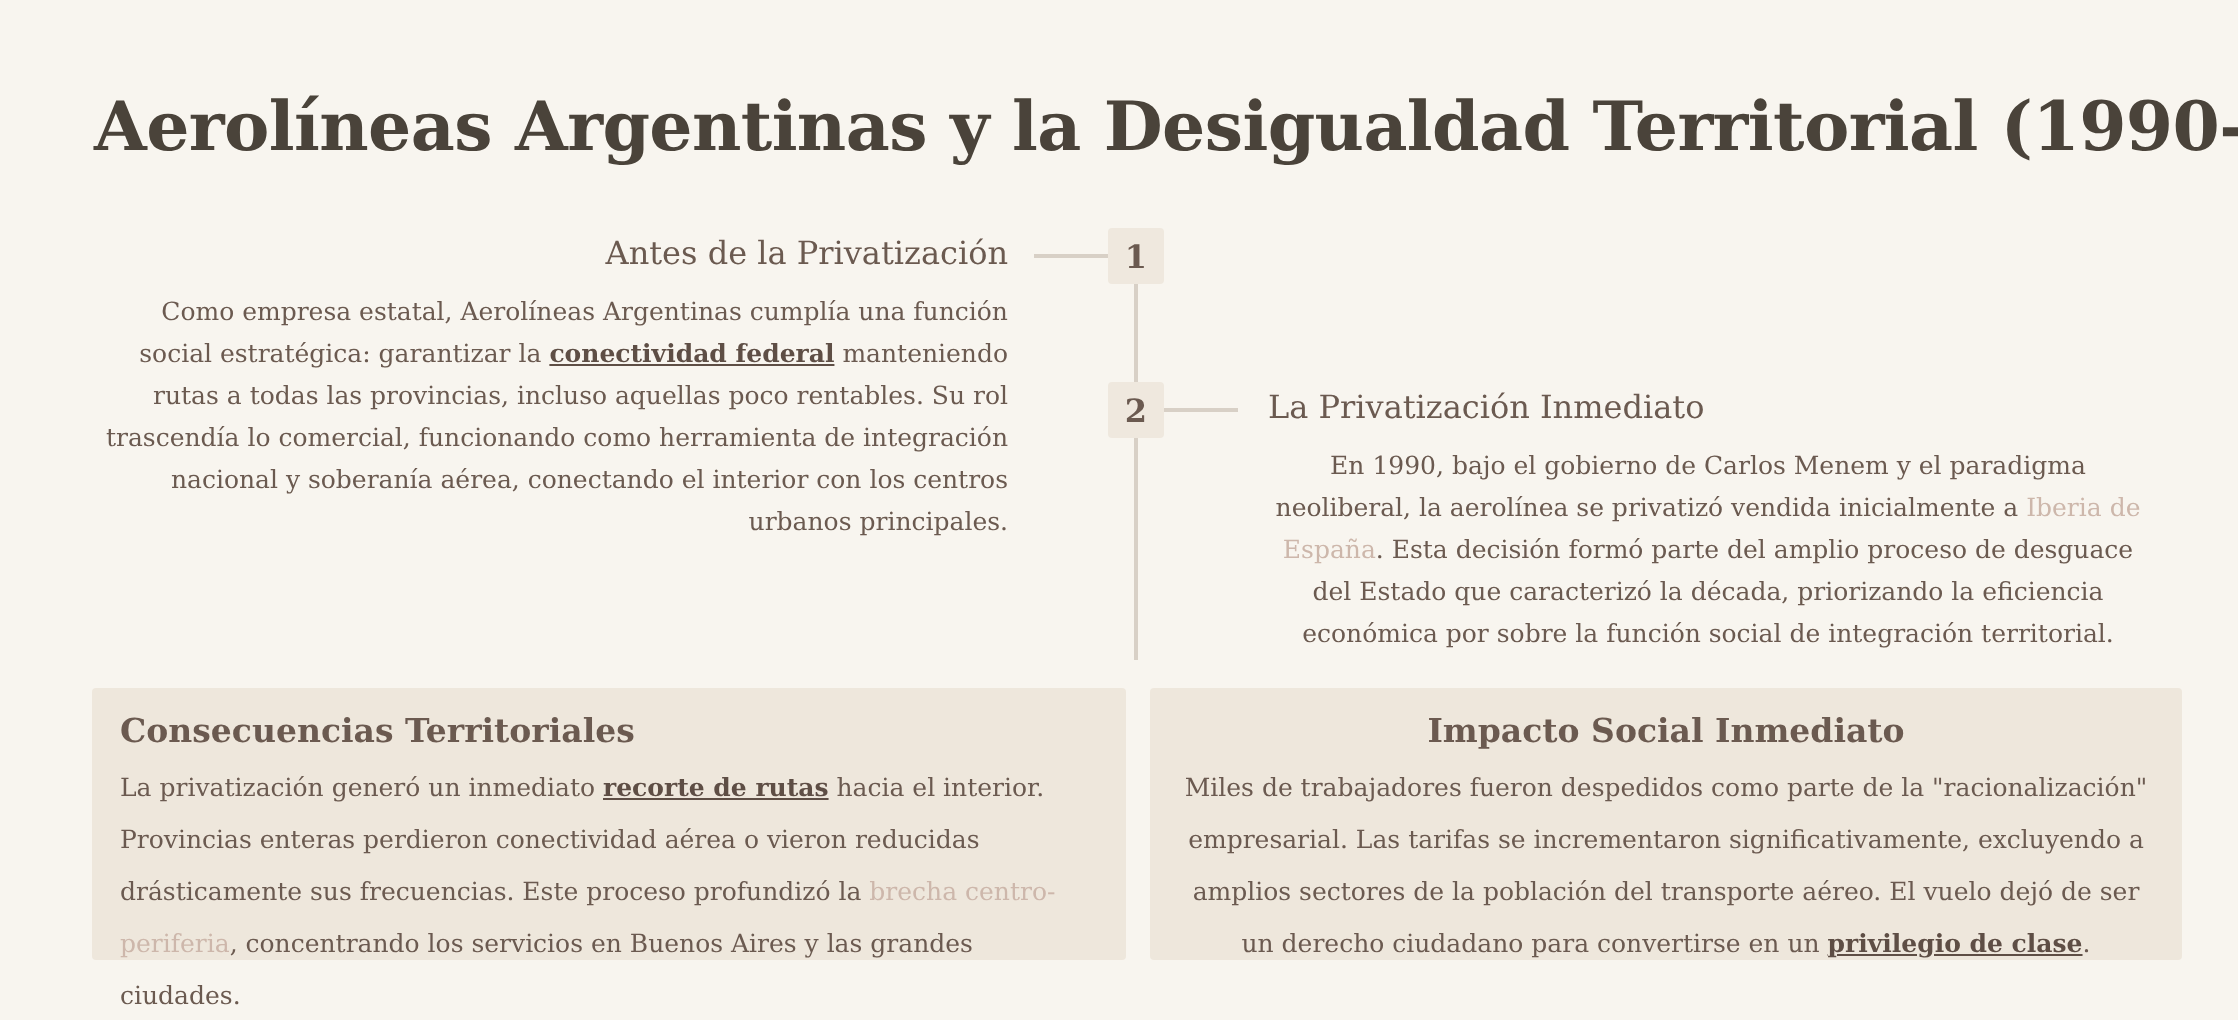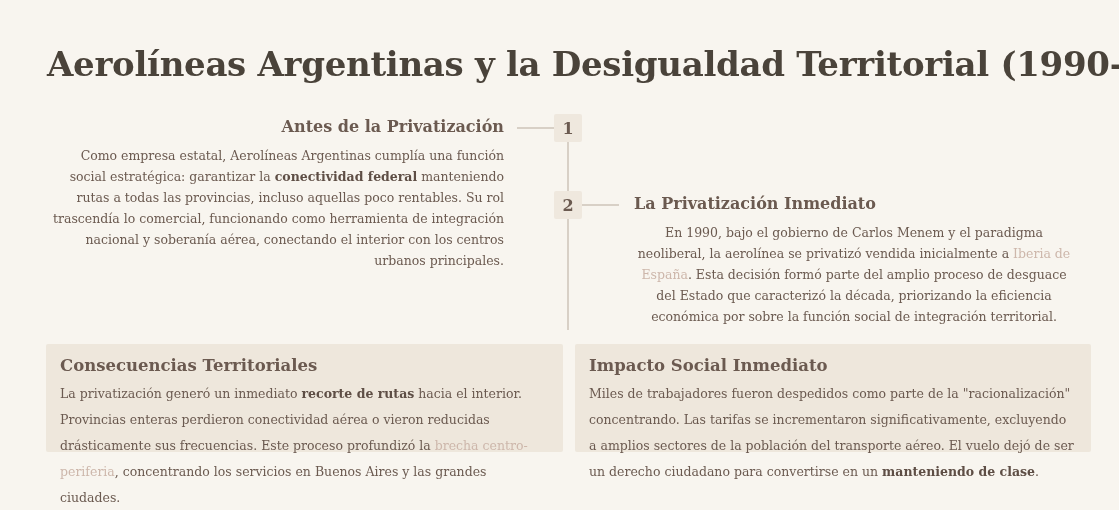--- a/index.html
+++ b/index.html
@@ -19,30 +19,30 @@
   .timeline-line {
     position:absolute; left:567px; top:128px; width:2px; height:202px; background:#d8d0c6;
   }
   .step-badge {
     position:absolute; width:28px; height:28px; background:#efe8de;
     border-radius:2px; display:flex; align-items:center; justify-content:center;
     font-weight:bold; font-size:16px; color:#6b5a50;
   }
   .connector { position:absolute; height:2px; background:#d8d0c6; }
   .event-title {
-    position:absolute; margin:0; font-size:16px; font-weight:bold; color:#6b5a50; white-space:nowrap;
+    position:absolute; margin:0; font-size:16px; font-weight:normal; color:#6b5a50; white-space:nowrap;
   }
   .event-body {
     position:absolute; margin:0; font-size:12.5px; line-height:21px; color:#6b5a50;text-align:center;
   }
   .event-body.left { text-align:right; }
   .hl { color:#cdb7ab; }
-  b { color:#5e4e45; }
+  b { color:#5e4e45;text-decoration:underline; }
   .card {
-    position:absolute; top:344px; height:108px; background:#eee7dc; border-radius:2px;
+    position:absolute; top:344px; height:136px; background:#eee7dc; border-radius:2px;
     box-sizing:border-box; padding:12px 14px;
   }
   .card h3 { margin:0 0 6px 0; font-size:16.5px; font-weight:bold; color:#6b5a50; }
   .card p { margin:0; font-size:12.5px; line-height:26px; color:#6b5a50; }
 </style>
 </head>
 <body>
 
 <h1 class="title">Aerolíneas Argentinas y la Desigualdad Territorial (1990-2001)</h1>
 
@@ -56,16 +56,16 @@
 <div class="step-badge" style="left:554px; top:191px;">2</div>
 <div class="connector" style="left:582px; top:204px; width:37px;"></div>
 <h2 class="event-title" style="left:634px; top:194px;">La Privatización Inmediato</h2>
 <p class="event-body" style="left:634px; width:440px; top:222px;"><span>En 1990, bajo el gobierno de Carlos Menem y el paradigma neoliberal, la aerolínea se privatizó vendida inicialmente a </span><span class="hl">Iberia de España</span><span>. Esta decisión formó parte del amplio proceso de desguace del Estado que caracterizó la década, priorizando la eficiencia económica por sobre la función social de integración territorial.</span></p>
 
 <div class="card" style="left:46px; width:517px;">
   <h3>Consecuencias Territoriales</h3>
   <p><span>La privatización generó un inmediato </span><b>recorte de rutas</b><span> hacia el interior. Provincias enteras perdieron conectividad aérea o vieron reducidas drásticamente sus frecuencias. Este proceso profundizó la </span><span class="hl">brecha centro-periferia</span><span>, concentrando los servicios en Buenos Aires y las grandes ciudades.</span></p>
 </div>
 
-<div class="card" style="left:575px; width:516px;">
+<div class="card" style="left:575px; width:516px;text-align:center;">
   <h3>Impacto Social Inmediato</h3>
-  <p><span>Miles de trabajadores fueron despedidos como parte de la "racionalización" concentrando. Las tarifas se incrementaron significativamente, excluyendo a amplios sectores de la población del transporte aéreo. El vuelo dejó de ser un derecho ciudadano para convertirse en un </span><b>manteniendo de clase</b><span>.</span></p>
+  <p><span>Miles de trabajadores fueron despedidos como parte de la "racionalización" empresarial. Las tarifas se incrementaron significativamente, excluyendo a amplios sectores de la población del transporte aéreo. El vuelo dejó de ser un derecho ciudadano para convertirse en un </span><b>privilegio de clase</b><span>.</span></p>
 </div>
 
 </body></html>

